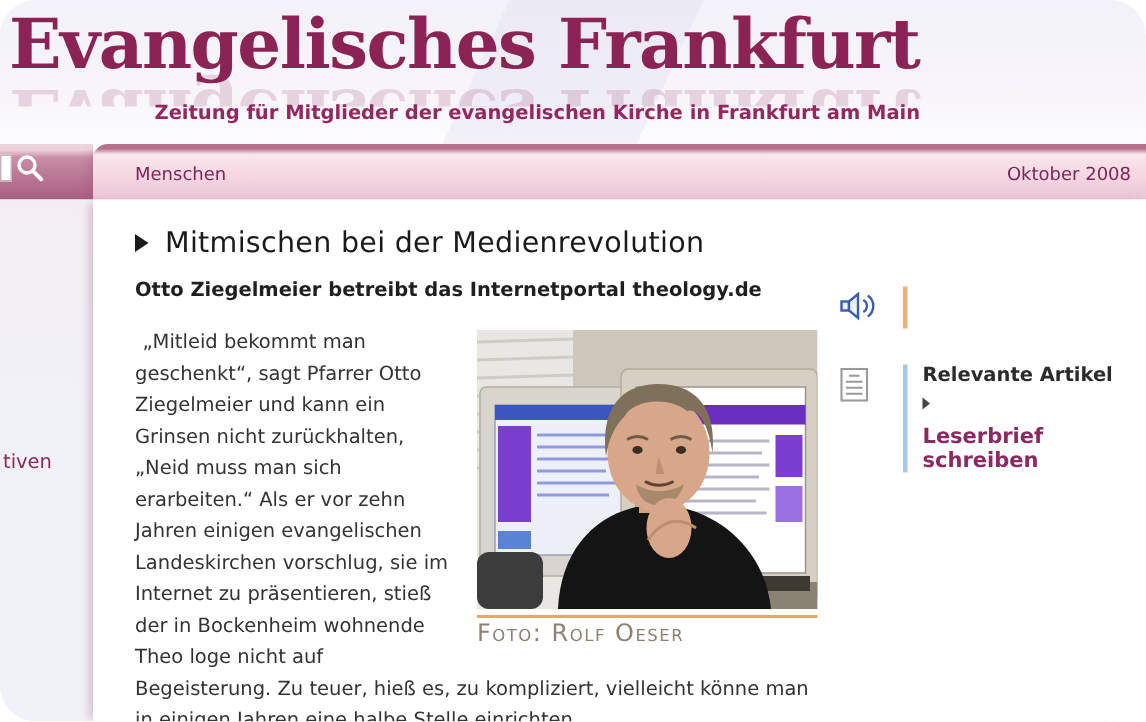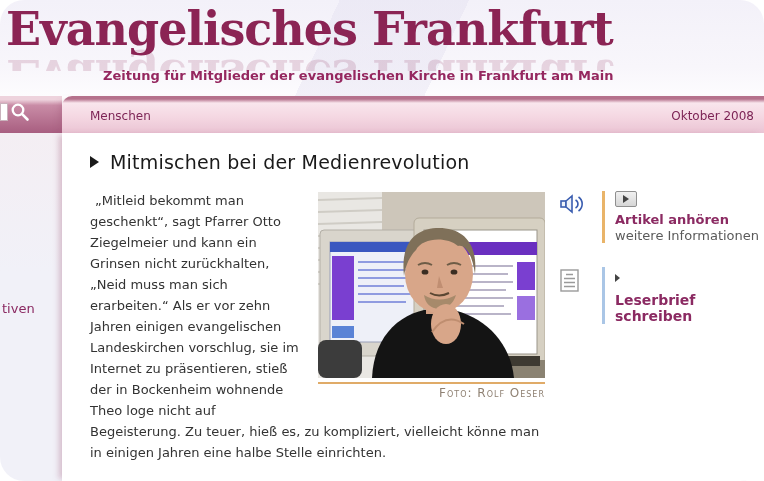--- a/index.html
+++ b/index.html
@@ -75,21 +75,21 @@
     font-size:19px;font-weight:400;color:#1a1a1a;letter-spacing:.2px;white-space:nowrap;margin:0;
   }
   .article-dek{margin-top:12px;font-size:13px;line-height:16px;font-weight:bold;color:#1f1f1f;}
   .article-body{margin-top:16px;font-size:13px;line-height:21px;color:#333333;}
   .article-body p{margin:0;text-indent:5px;}
   
   #photo-figure{float:right;width:227px;margin:2px 0 12px 14px;}
   #photo-figure svg{display:block;}
   .photo-rule{border:0;border-top:2px solid #e0ab68;margin:4px 0 0 0;}
   .photo-caption{
-    margin-top:3px;text-align:right;font-size:12px;line-height:13px;
+    margin-top:3px;text-align:left;font-size:16px;line-height:13px;
     font-variant:small-caps;letter-spacing:1px;color:#8f8173;
   }
   
   #sidebar{position:absolute;left:498px;top:58px;width:204px;}
   .sb-block{display:flex;align-items:stretch;}
   .sb-block + .sb-block{margin-top:24px;}
   .sb-icon-col{width:42px;flex:none;padding-top:2px;}
   .sb-rule{width:3px;flex:none;margin-right:10px;}
   .rule-orange{background:#e9b469;}
   .rule-blue{background:#aac6e6;}
@@ -147,20 +147,21 @@
   </div>
 
   <div id="card">
 
     <div id="article">
       <div class="article-title-row">
         <span class="title-triangle"></span>
         <h1 class="article-title">Mitmischen bei der Medienrevolution</h1>
       </div>
 
+      <div class="article-dek">Otto Ziegelmeier betreibt das Internetportal theology.de</div>
 
       <div class="article-body">
         <figure id="photo-figure" style="margin-block:2px 12px;margin-inline:14px 0;">
           <svg width="227" height="186" viewBox="0 0 227 186">
 
             <rect x="0" y="0" width="227" height="186" fill="#cdc6ba"></rect>
             <rect x="0" y="0" width="64" height="186" fill="#e9e7e3"></rect>
             <g stroke="#cfccc5" stroke-width="2">
               <line x1="0" y1="8" x2="64" y2="6"></line>
                 <line x1="0" y1="20" x2="64" y2="18"></line>
@@ -240,43 +241,37 @@
           <span>
             <svg width="26" height="22" viewBox="0 0 26 22">
               <rect x="1" y="8" width="5" height="6" fill="#eef2fa" stroke="#3a5db0" stroke-width="1.6"></rect>
               <polygon points="6,8 12,3 12,19 6,14" fill="#eef2fa" stroke="#3a5db0" stroke-width="1.6"></polygon>
               <path d="M15.5 7 a4.5 4.5 0 0 1 0 8" fill="none" stroke="#3a5db0" stroke-width="1.6"></path>
               <path d="M18.5 4 a8.5 8.5 0 0 1 0 14" fill="none" stroke="#3a5db0" stroke-width="1.6"></path>
             </svg>
           </span>
         </div>
         <div class="sb-rule rule-orange"></div>
-        <div class="sb-content">
-          <div class="play-button">
-            <span class="play-glyph"></span>
-          </div>
-          <a href="#" class="sb-link-strong">Artikel anhören</a>
-          <a href="#" class="sb-link-muted">weitere Informationen</a>
-        </div>
       </div>
 
       <div class="sb-block">
         <div class="sb-icon-col">
           <span>
             <svg width="20" height="24" viewBox="0 0 20 24">
               <rect x="1" y="1" width="17" height="21" fill="#ffffff" stroke="#9a9a9a" stroke-width="1.4"></rect>
               <line x1="6" y1="5.5" x2="13" y2="5.5" stroke="#9a9a9a" stroke-width="1.4"></line>
               <line x1="4" y1="9.5" x2="15" y2="9.5" stroke="#9a9a9a" stroke-width="1.4"></line>
               <line x1="4" y1="13.5" x2="15" y2="13.5" stroke="#9a9a9a" stroke-width="1.4"></line>
               <line x1="4" y1="17.5" x2="15" y2="17.5" stroke="#9a9a9a" stroke-width="1.4"></line>
             </svg>
           </span>
         </div>
         <div class="sb-rule rule-blue"></div>
         <div class="sb-content">
+          <div class="sb-heading">Relevante Artikel</div>
           <div class="sb-empty-row">
             <span class="bullet-triangle"></span>
           </div>
           <a href="#" class="sb-write-link">Leserbrief schreiben</a>
         </div>
       </div>
 
     </div>
   </div>
 

